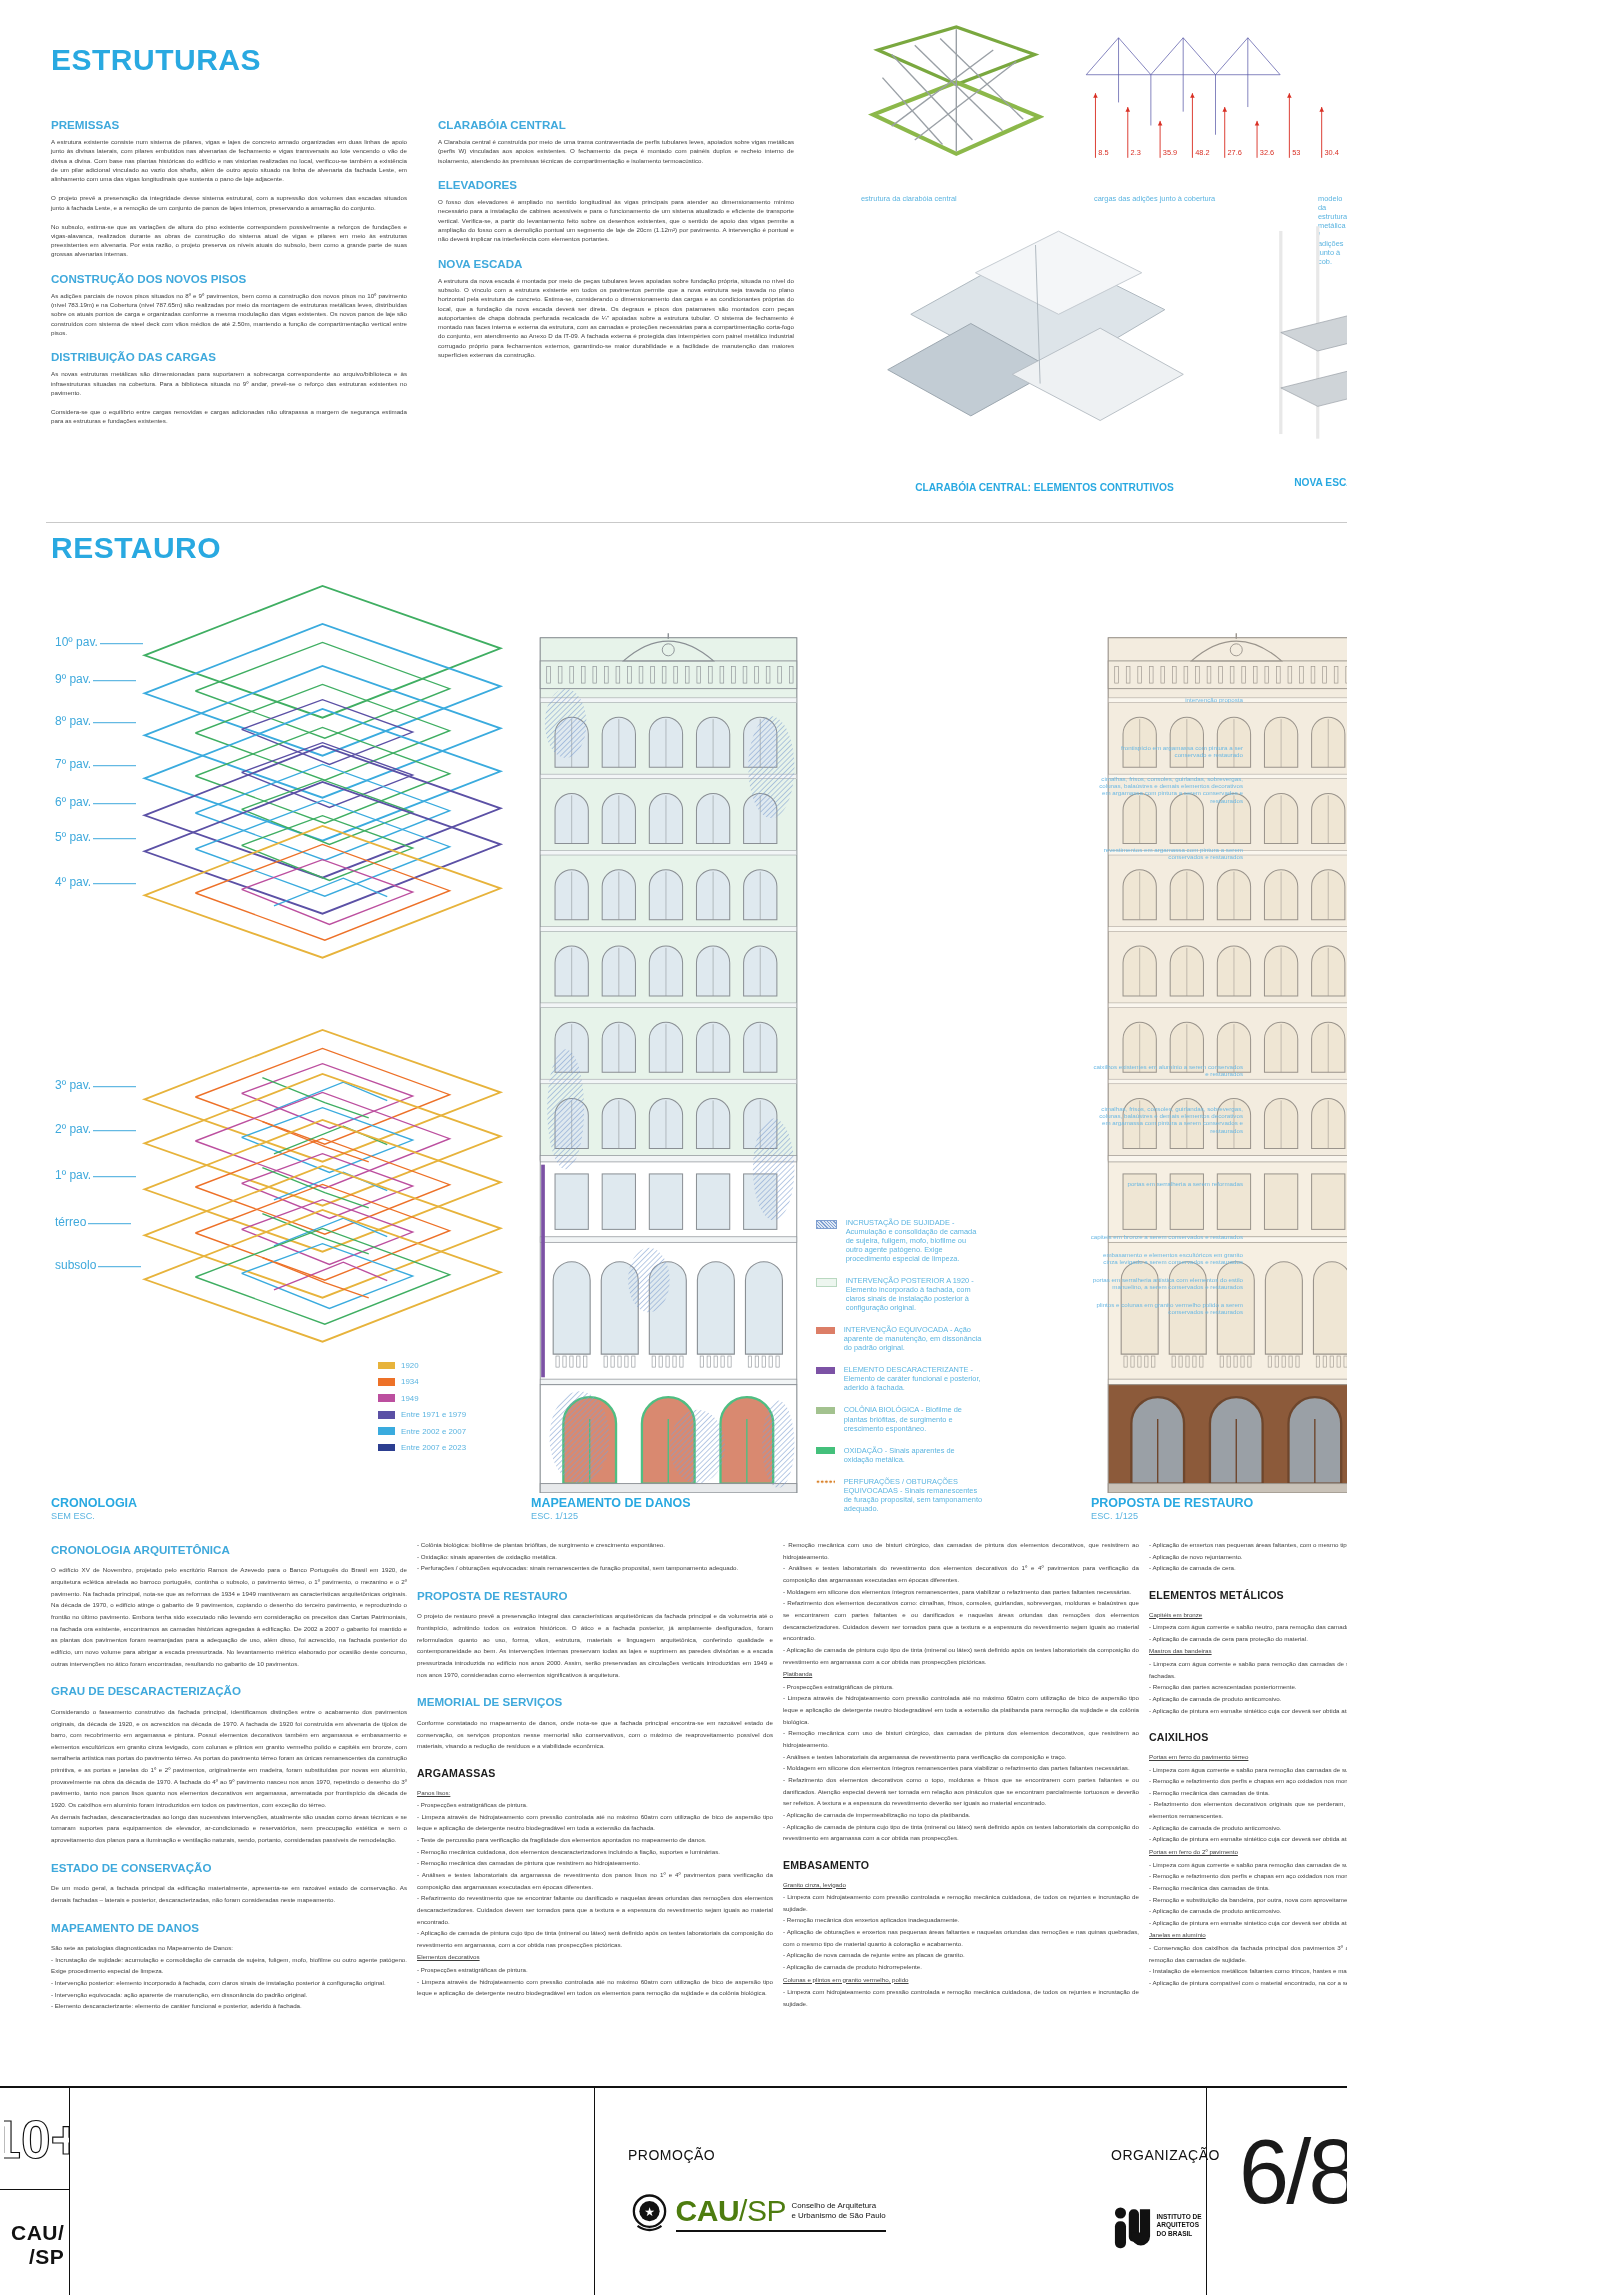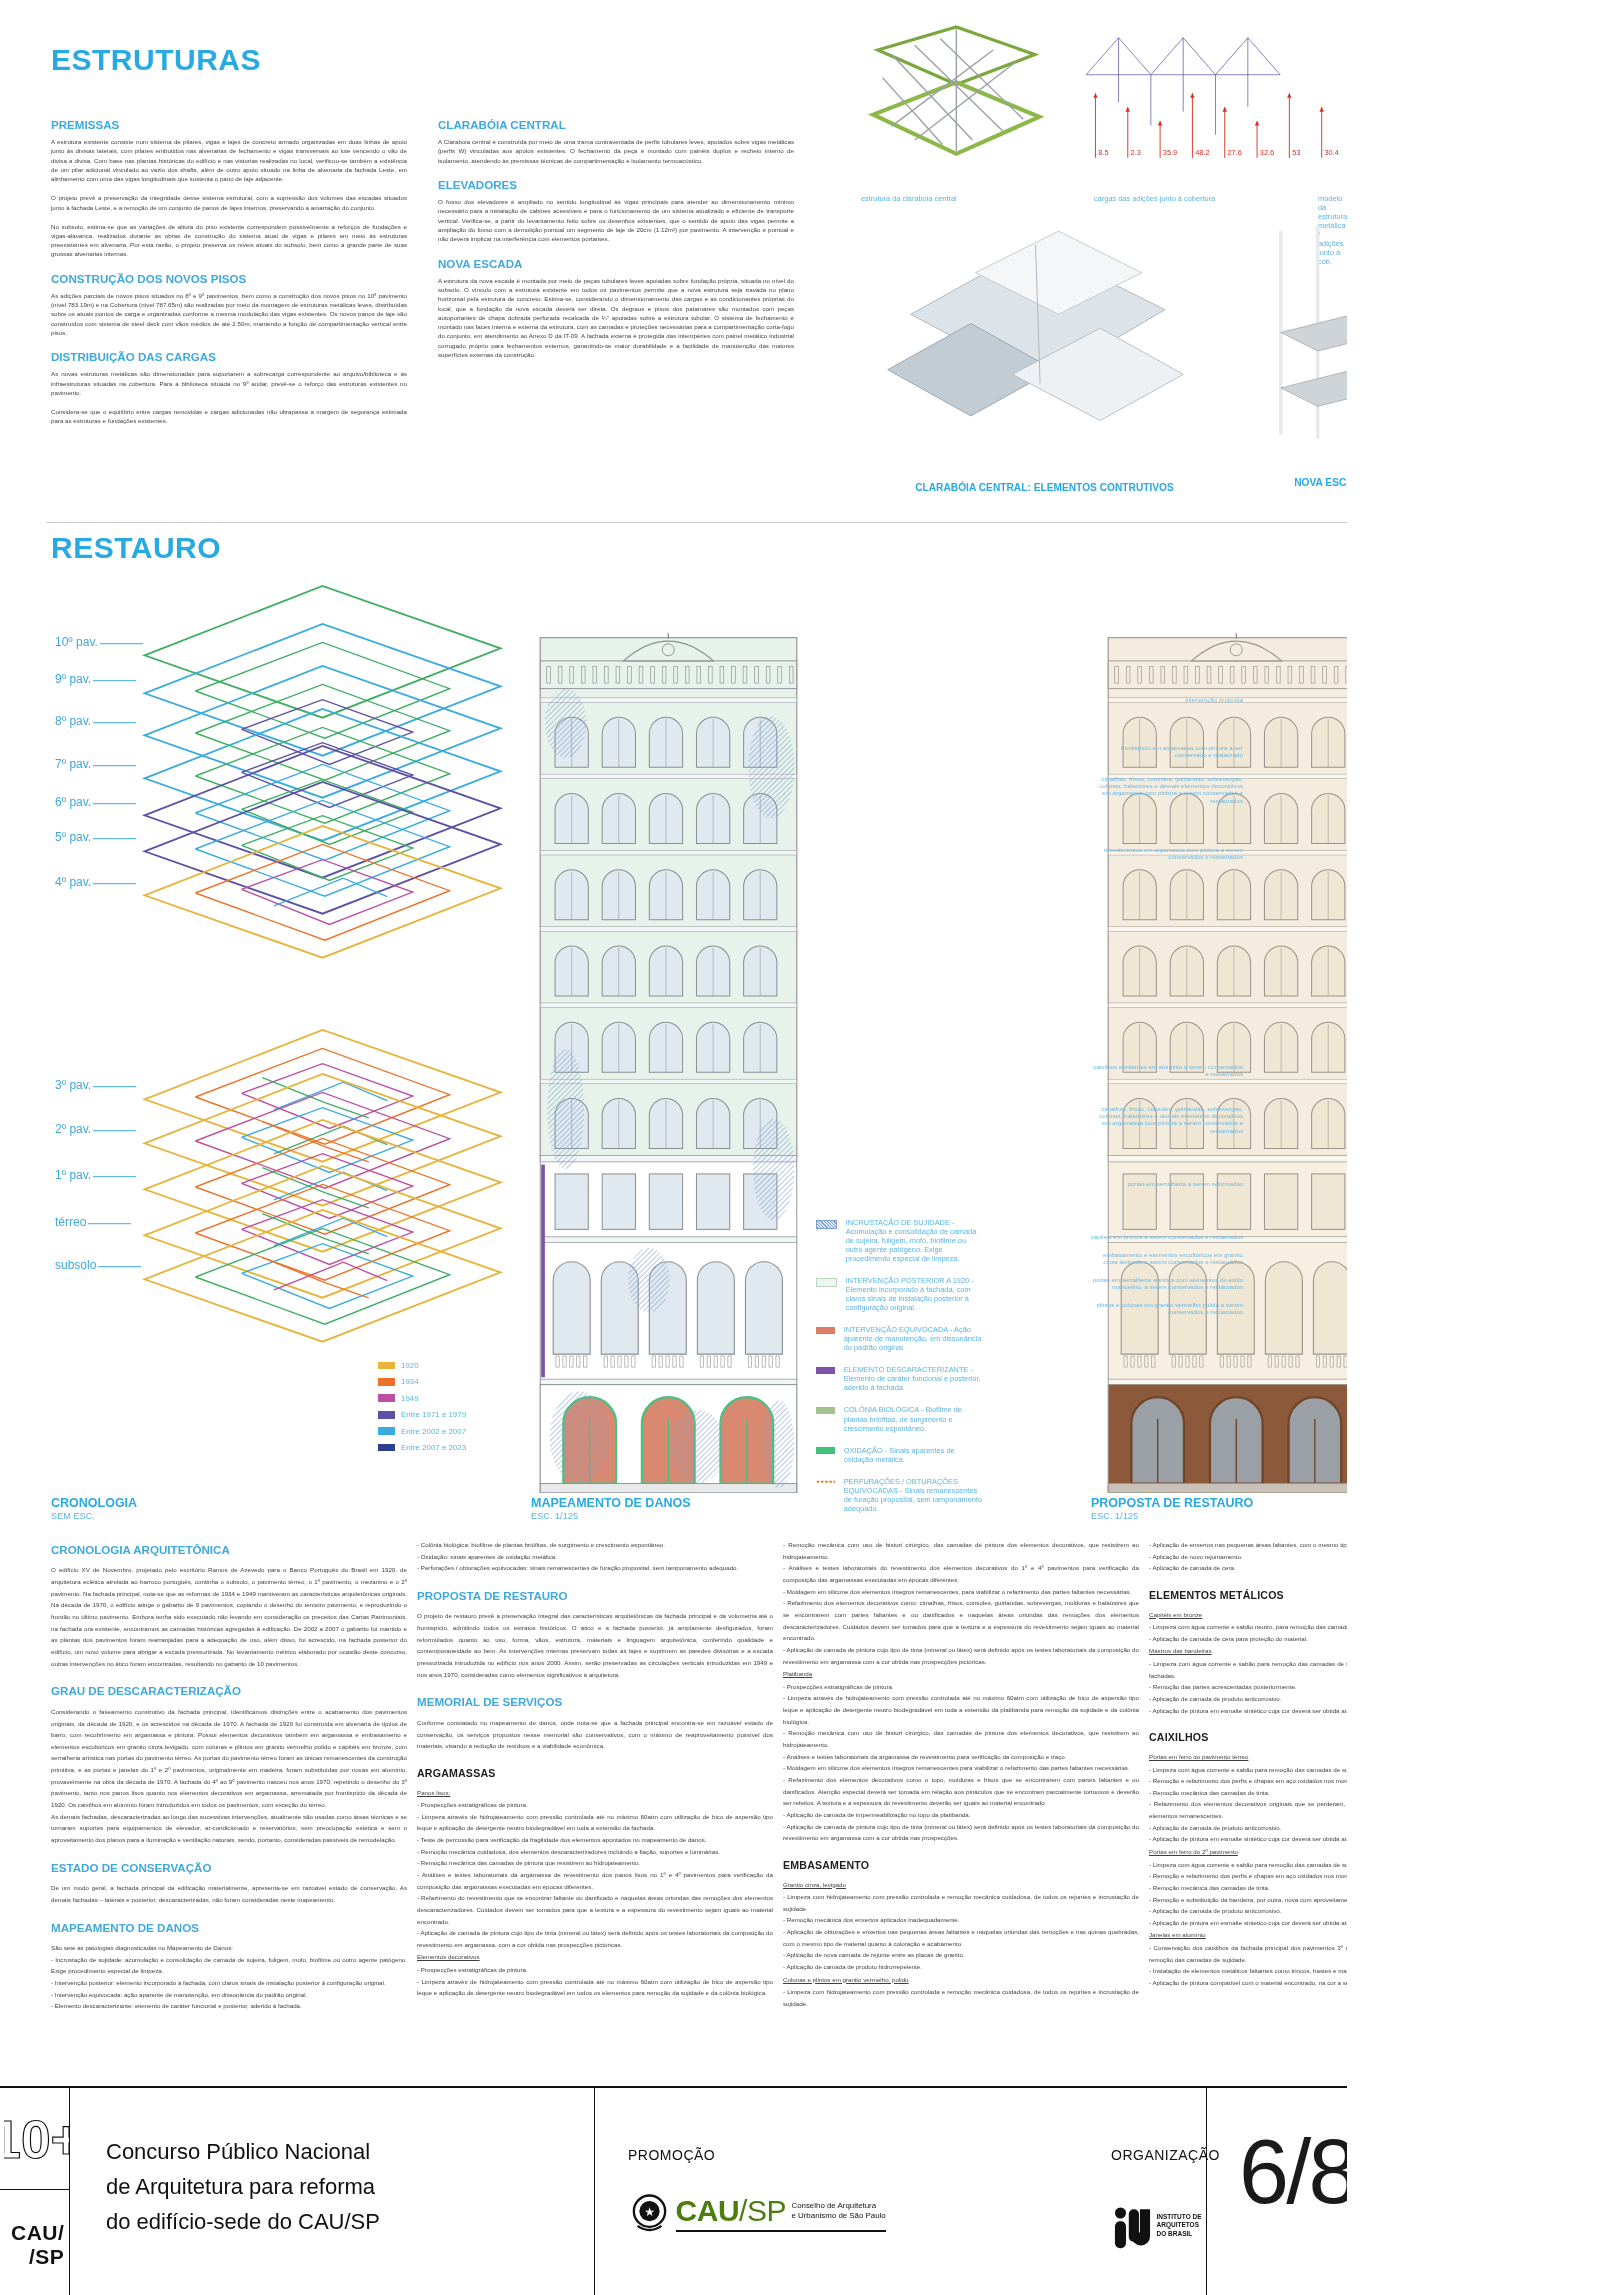--- a/index.html
+++ b/index.html
@@ -811,25 +811,20 @@
   <div class="footer-line" style="left:1206px;top:2086px;width:1.4px;height:210px;"></div>
 
   <svg class="abs" style="left:3.7px;top:2100px;" width="65" height="79" viewBox="0 0 140 170">
     <text id="logo10" x="70" y="125" text-anchor="middle" font-family="Liberation Sans, sans-serif" font-size="115" font-weight="bold" fill="none" stroke="#111" stroke-width="2.5">10+</text>
   </svg>
   <div class="causp-left">
     <div>CAU/</div>
     <div style="text-align:right;">/SP</div>
   </div>
 
-  <div class="f-title">
-    <div>Concurso Público Nacional</div>
-    <div>de Arquitetura para reforma</div>
-    <div>do edifício-sede do CAU/SP</div>
-  </div>
 
   <div class="f-label" style="left:628px;top:2147px;">PROMOÇÃO</div>
   <div class="abs" style="left:628px;top:2190px;display:flex;align-items:center;">
     <svg width="43" height="46" viewBox="0 0 92 100">
       <circle cx="46" cy="46" r="34" fill="none" stroke="#111" stroke-width="5"></circle>
       <circle cx="46" cy="46" r="22" fill="#111"></circle>
       <text x="46" y="56" text-anchor="middle" font-size="26" fill="#fff">★</text>
       <path d="M20 78 Q46 96 72 78" fill="none" stroke="#111" stroke-width="5"></path>
     </svg>
     <div style="margin-left:4.6px;display:flex;align-items:center;border-bottom:2.8px solid #111;padding-bottom:2.8px;">

